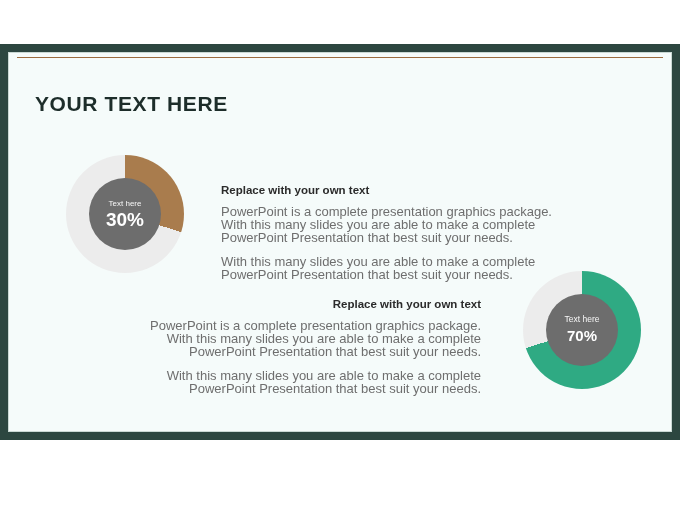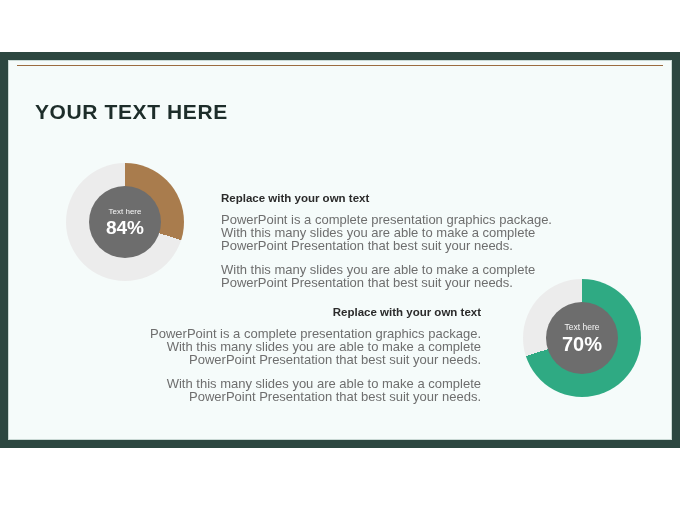--- a/index.html
+++ b/index.html
@@ -9,21 +9,21 @@
   }
   body {
     width: 680px;
     height: 510px;
     font-family: "Liberation Sans", sans-serif;
     overflow: hidden;
   }
   .slide-wrap {
     position: absolute;
     left: 0;
-    top: 52px;
+    top: 44px;
     width: 680px;
     height: 396px;
     background: #2c4640;
     box-sizing: border-box;
     padding: 8px;
   }
   .slide-inner {
     position: relative;
     width: 100%;
     height: 100%;
@@ -97,21 +97,21 @@
     width: 118px;
     height: 118px;
   }
   #chart-two .hole {
     left: 23px;
     top: 23px;
     width: 72px;
     height: 72px;
   }
   #chart-two .hole .sub { font-size: 8.5px; }
-  #chart-two .hole .pct { font-size: 20px; }
+  #chart-two .hole .pct { font-size: 15px; }
 
   
   .block {
     position: absolute;
   }
   .block h3 {
     margin: 7px 0 9px 0;
     font-size: 11.5px;
     font-weight: bold;
     color: #2b2b2b;
@@ -142,21 +142,21 @@
 
 <div class="slide-wrap">
   <div class="slide-inner">
     <div class="top-rule"></div>
 
     <h1 class="title">YOUR TEXT HERE</h1>
 
     <div class="donut" id="chart-one" style="background: conic-gradient(rgb(169, 124, 77) 0deg, rgb(169, 124, 77) 108deg, rgb(236, 236, 236) 108deg, rgb(236, 236, 236) 360deg);">
       <div class="hole" style="background: rgb(109, 109, 109);">
         <div class="sub">Text here</div>
-        <div class="pct">84%</div>
+        <div class="pct">30%</div>
       </div>
     </div>
 
     <div class="donut" id="chart-two" style="background: conic-gradient(rgb(47, 170, 131) 0deg, rgb(47, 170, 131) 252deg, rgb(236, 236, 236) 252deg, rgb(236, 236, 236) 360deg);">
       <div class="hole" style="background: rgb(109, 109, 109);">
         <div class="sub">Text here</div>
         <div class="pct">70%</div>
       </div>
     </div>
 

